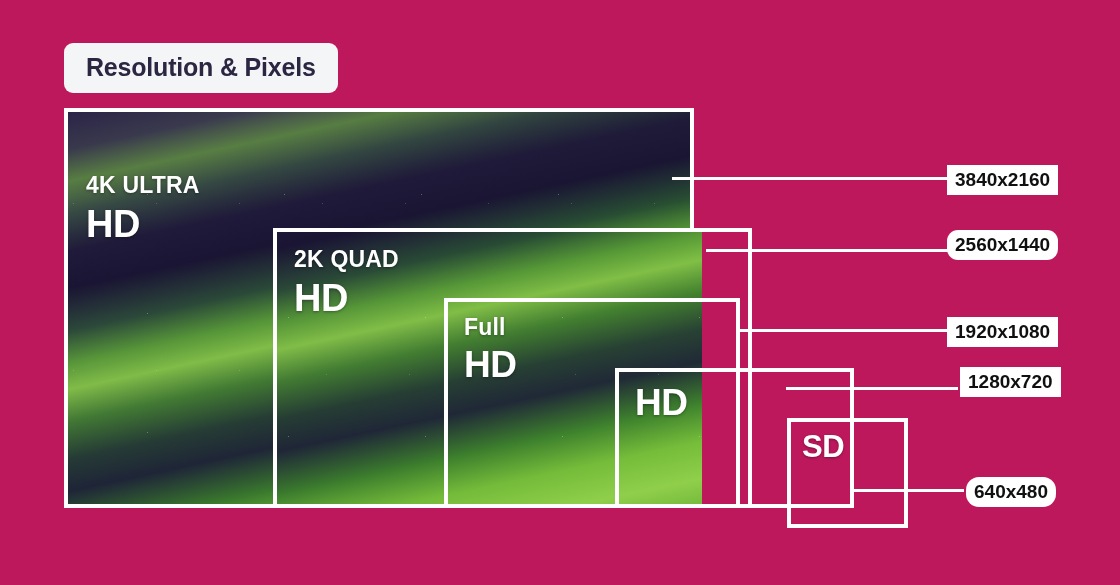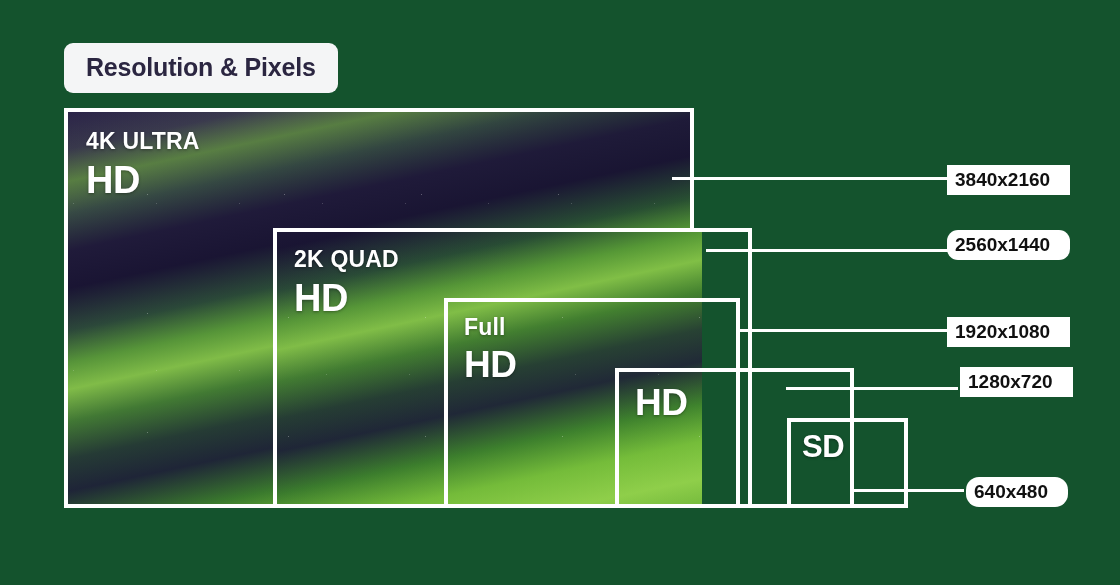--- a/index.html
+++ b/index.html
@@ -4,21 +4,21 @@
 <style>
   * { margin:0; padding:0; box-sizing:border-box; }
   html, body {
     width:1120px; height:585px;
     overflow:hidden;
     font-family:"Liberation Sans", sans-serif;
   }
   #stage {
     position:relative;
     width:1120px; height:585px;
-    background:#14532d;
+    background:#be185d;
   }
 
   
   #title-badge {
     position:absolute;
     left:64px; top:43px;
     padding:12px 22px 13px 22px;
     background:#f4f5f6;
     border-radius:9px;
     color:#2b2641;
@@ -96,34 +96,34 @@
     display:block;
     font-weight:bold;
     letter-spacing:-0.5px;
   }
 
   
   #screen-4k      { left:64px;  top:108px; width:630px; height:400px; }
   #screen-2k      { left:273px; top:228px; width:479px; height:280px; }
   #screen-fullhd  { left:444px; top:298px; width:296px; height:210px; }
   #screen-hd      { left:615px; top:368px; width:239px; height:140px; }
-  #screen-sd      { left:787px; top:418px; width:121px; height:90px;  }
+  #screen-sd      { left:787px; top:418px; width:121px; height:110px;  }
 
   
   #screen-4k     .photo { width:630px; height:400px; left:0;      top:0; }
   #screen-4k     .stars { width:630px; height:400px; }
   #screen-2k     .photo { width:630px; height:400px; left:-205px; top:-116px; }
   #screen-2k     .stars { width:630px; height:400px; left:-205px; top:-116px; }
   #screen-fullhd .photo { width:630px; height:400px; left:-376px; top:-186px; }
   #screen-fullhd .stars { width:630px; height:400px; left:-376px; top:-186px; }
   #screen-hd     .photo { width:630px; height:400px; left:-547px; top:-256px; }
   #screen-hd     .stars { width:630px; height:400px; left:-547px; top:-256px; }
 
   #screen-4k     .caption { left:18px; top:18px; }
-  #screen-4k     .small   { font-size:23px; margin-bottom:8px; }
+  #screen-4k     .small   { font-size:23px; margin-bottom:8px;margin-top:44px; }
   #screen-4k     .big     { font-size:38px; }
 
   #screen-2k     .caption { left:17px; top:16px; }
   #screen-2k     .small   { font-size:23px; margin-bottom:8px; }
   #screen-2k     .big     { font-size:38px; }
 
   #screen-fullhd .caption { left:16px; top:14px; }
   #screen-fullhd .small   { font-size:23px; margin-bottom:7px; }
   #screen-fullhd .big     { font-size:37px; }
 
@@ -139,21 +139,21 @@
     height:3px;
     background:#ffffff;
   }
   .res-label {
     position:absolute;
     background:#ffffff;
     color:#101010;
     font-size:19px;
     font-weight:bold;
     line-height:1;
-    padding:5px 20px 6px 8px;
+    padding:5px 8px 6px 8px;
     white-space:nowrap;
   }
 </style>
 </head>
 <body>
 
 <div id="stage">
 
   <div id="title-badge">Resolution &amp; Pixels</div>
 

